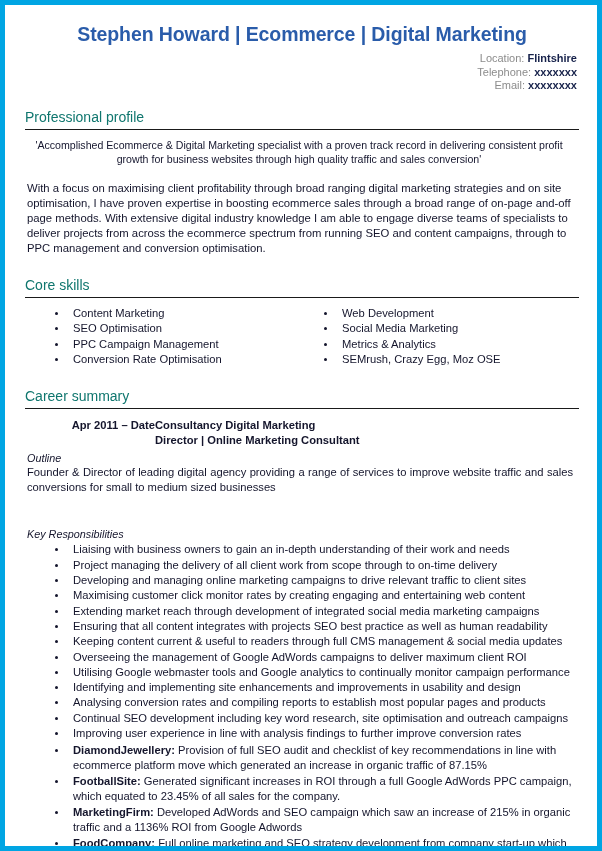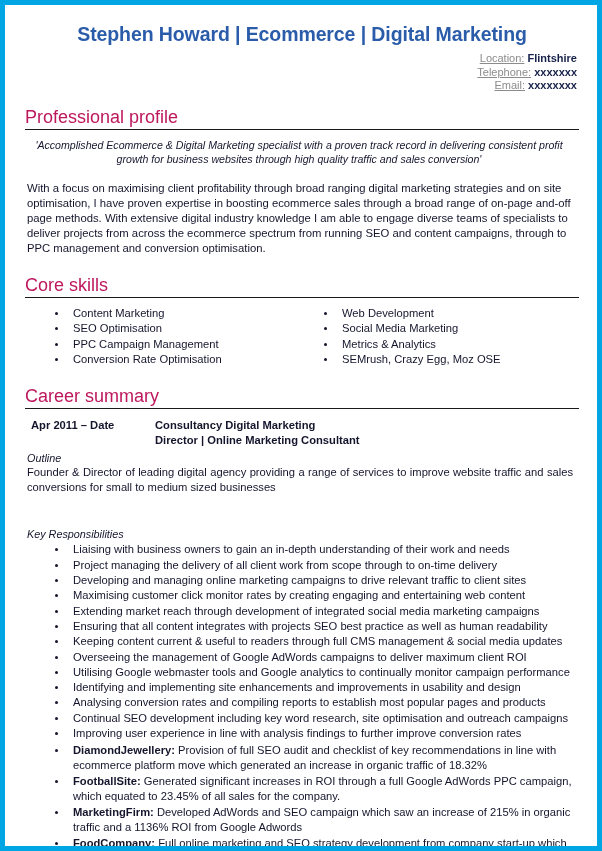--- a/index.html
+++ b/index.html
@@ -41,46 +41,44 @@
     font-size: 11px;
     line-height: 13.5px;
     margin-bottom: 14px;
     padding-right: 2px;
   }
   .contact-row {
     white-space: nowrap;
   }
   .contact-label {
     color: #8c8c8c;
-    text-decoration: underline;
   }
   .contact-value {
     color: #16214a;
     font-weight: bold;
   }
 
   
   .section-heading {
-    color: #be185d;
-    font-size: 18px;
+    color: #0f766e;
+    font-size: 14px;
     font-weight: normal;
     margin: 0 0 0 0;
     padding: 0 0 1px 0;
     border-bottom: 1.6px solid #1a1a1a;
     line-height: 21px;
   }
 
   
   .profile-quote {
     text-align: center;
     font-size: 10.6px;
     line-height: 14.5px;
     color: #15162e;
     margin: 8px 14px 0 8px;
-    font-style: italic;
   }
   .profile-body {
     font-size: 11.3px;
     line-height: 15.2px;
     color: #14152c;
     margin: 14px 6px 0 2px;
     text-align: left;
   }
 
   
@@ -130,20 +128,21 @@
   }
   .job-dates {
     width: 130px;
     flex: 0 0 130px;
     font-size: 11.2px;
     font-weight: bold;
     color: #14152c;
     line-height: 15px;
     padding-left: 6px;
     box-sizing: border-box;
+    text-align: right;
   }
   .job-titles {
     font-size: 11.2px;
     font-weight: bold;
     color: #14152c;
     line-height: 15px;
   }
   .sub-label {
     font-style: italic;
     font-size: 10.8px;
@@ -270,21 +269,21 @@
         <li>Overseeing the management of Google AdWords campaigns to deliver maximum client ROI</li>
         <li>Utilising Google webmaster tools and Google analytics to continually monitor campaign performance</li>
         <li>Identifying and implementing site enhancements and improvements in usability and design</li>
         <li>Analysing conversion rates and compiling reports to establish most popular pages and products</li>
         <li>Continual SEO development including key word research, site optimisation and outreach campaigns</li>
         <li>Improving user experience in line with analysis findings to further improve conversion rates</li>
       </ul>
 
       <ul class="task-bullets project-bullets">
         <li>
-          <span class="proj-name">DiamondJewellery:</span><span> Provision of full SEO audit and checklist of key recommendations in line with ecommerce platform move which generated an increase in organic traffic of 18.32%</span>
+          <span class="proj-name">DiamondJewellery:</span><span> Provision of full SEO audit and checklist of key recommendations in line with ecommerce platform move which generated an increase in organic traffic of 87.15%</span>
         </li>
         <li>
           <span class="proj-name">FootballSite:</span><span> Generated significant increases in ROI through a full Google AdWords PPC campaign, which equated to 23.45% of all sales for the company.</span>
         </li>
         <li>
           <span class="proj-name">MarketingFirm:</span><span> Developed AdWords and SEO campaign which saw an increase of 215% in organic traffic and a 1136% ROI from Google Adwords</span>
         </li>
         <li>
           <span class="proj-name">FoodCompany:</span><span> Full online marketing and SEO strategy development from company start-up which has seen them grow to a £1m turnover within 2 years</span>
         </li>

